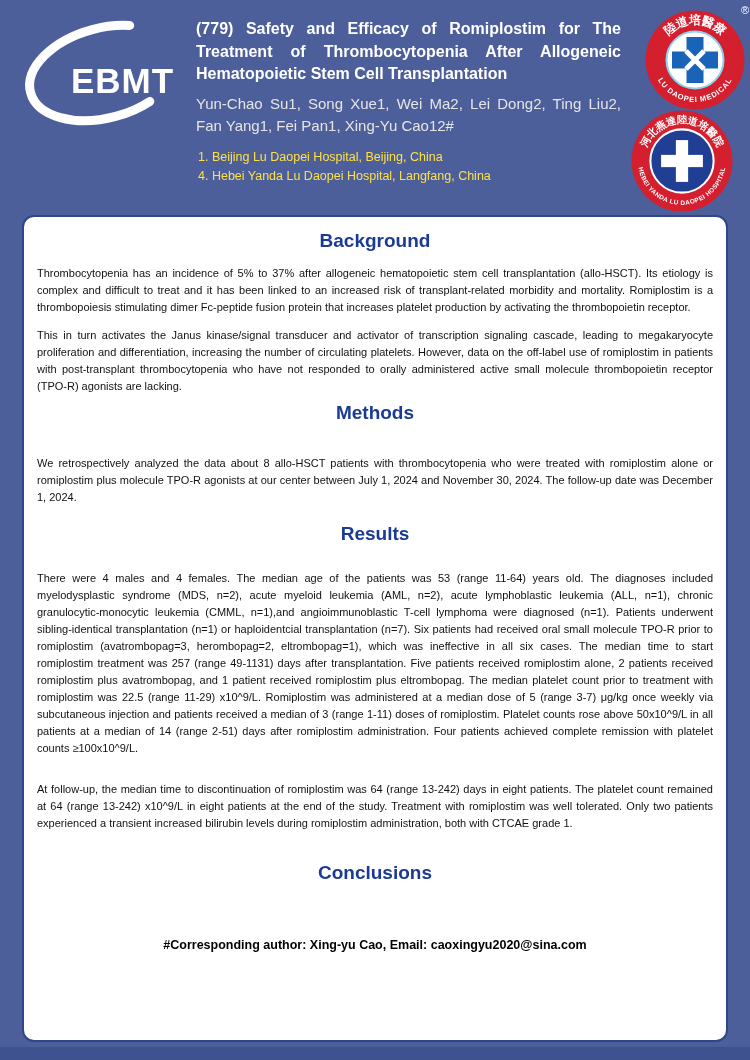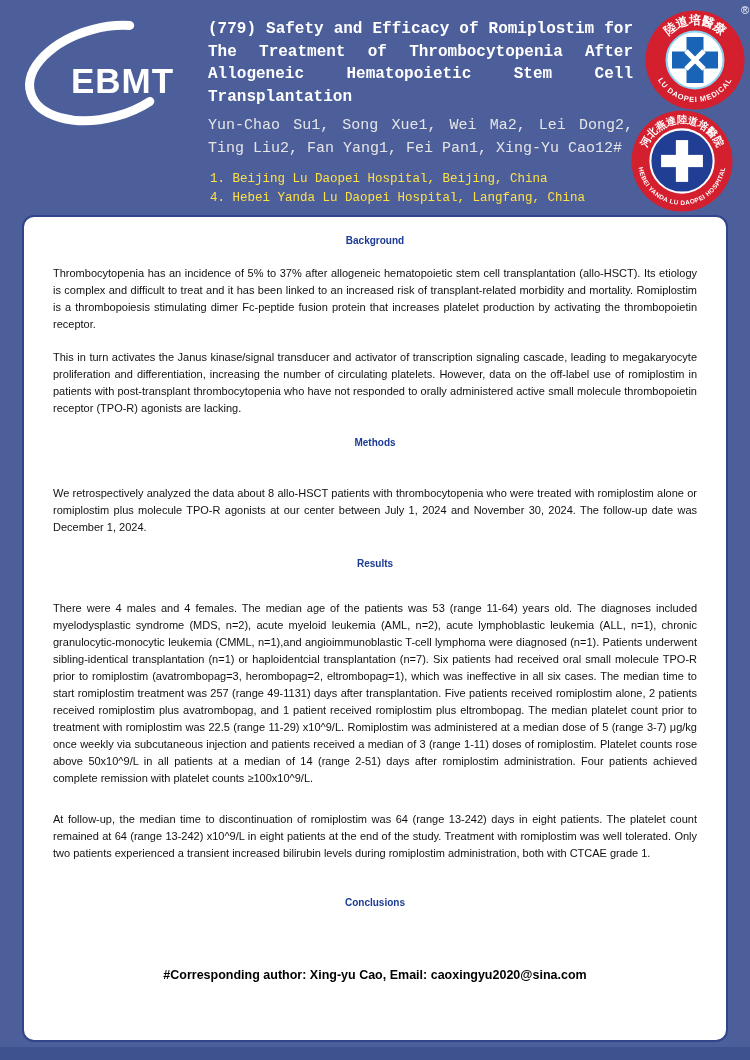--- a/index.html
+++ b/index.html
@@ -2,35 +2,35 @@
 <html><head>
 <meta charset="utf-8">
 <style>
   html,body{margin:0;padding:0;}
   body{font-family:"Liberation Sans","DejaVu Sans",sans-serif;}
   .page{position:relative;width:750px;height:1060px;background:#4d5f9b;overflow:hidden;}
 
   
   .header{position:absolute;left:0;top:0;width:750px;height:215px;}
   .ebmt-logo{position:absolute;left:16px;top:12px;width:195px;height:122px;}
-  .title-block{position:absolute;left:208px;top:18px;width:425px;font-family:Liberation Mono, monospace;}
+  .title-block{position:absolute;left:196px;top:18px;width:425px;}
   .poster-title{color:#ffffff;font-weight:bold;font-size:16px;line-height:22.5px;text-align:justify;}
   .authors{margin-top:7px;color:#e5e5e5;font-size:15px;line-height:22.5px;text-align:justify;}
   .affiliations{margin-top:10px;margin-left:2px;color:#fde047;font-size:12.5px;line-height:19px;}
   .logo-badge{position:absolute;}
   .logo1{left:645px;top:10px;width:100px;height:100px;}
   .logo2{left:631px;top:110px;width:102px;height:102px;}
   .reg-mark{position:absolute;right:-4px;top:-6px;color:#ffffff;font-size:11px;}
   svg text{font-family:"Liberation Sans","DejaVu Sans",sans-serif;}
 
   
   .card{position:absolute;left:22px;top:215px;width:706px;height:827px;background:#ffffff;
         border:2px solid #32458a;border-radius:12px;box-sizing:border-box;padding:0 13px;}
-  .heading{font-size:10px;line-height:20px;font-weight:bold;color:#1b3a94;text-align:center;margin:0;}
-  .para{font-size:11px;line-height:17px;color:#111111;text-align:justify;margin:16px;}
+  .heading{font-size:19px;line-height:20px;font-weight:bold;color:#1b3a94;text-align:center;margin:0;}
+  .para{font-size:11px;line-height:17px;color:#111111;text-align:justify;margin:0;}
   .h-bg{margin-top:14px;}
   .p-bg1{margin-top:14px;}
   .p-bg2{margin-top:11px;}
   .h-methods{margin-top:8px;}
   .p-methods{margin-top:32px;}
   .h-results{margin-top:18px;}
   .p-res1{margin-top:26px;}
   .p-res2{margin-top:24px;}
   .h-concl{margin-top:31px;}
   .p-concl{margin-top:18px;}

